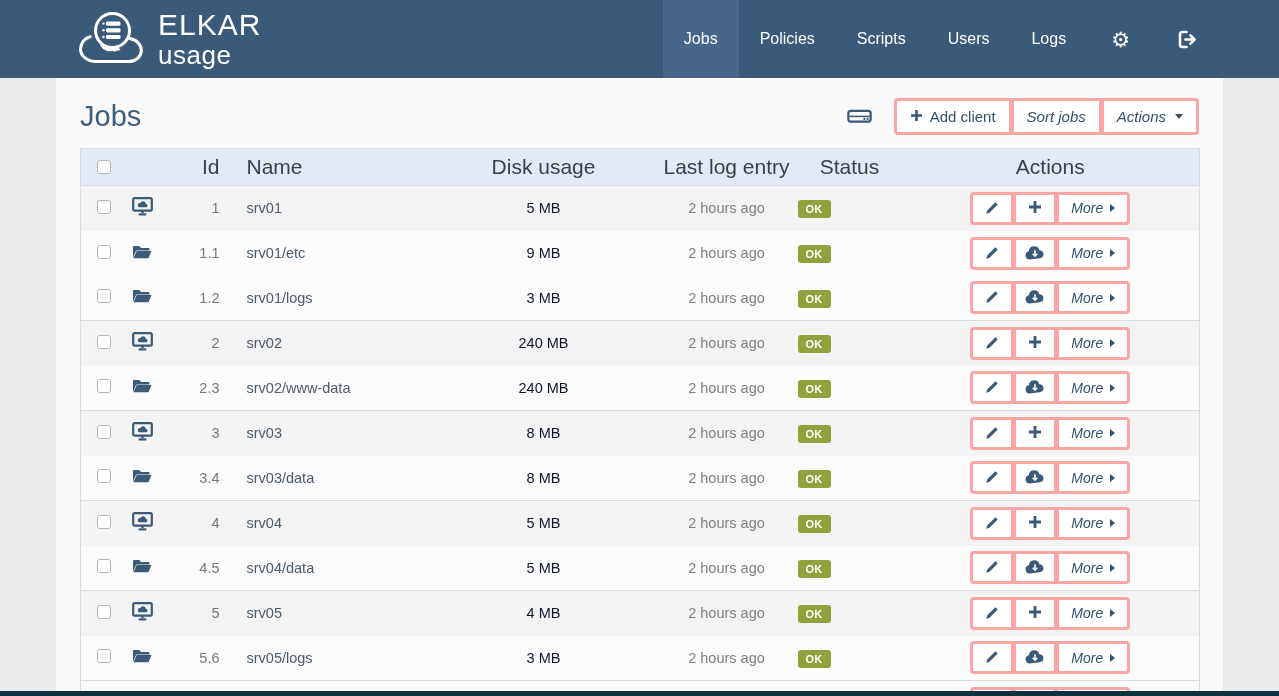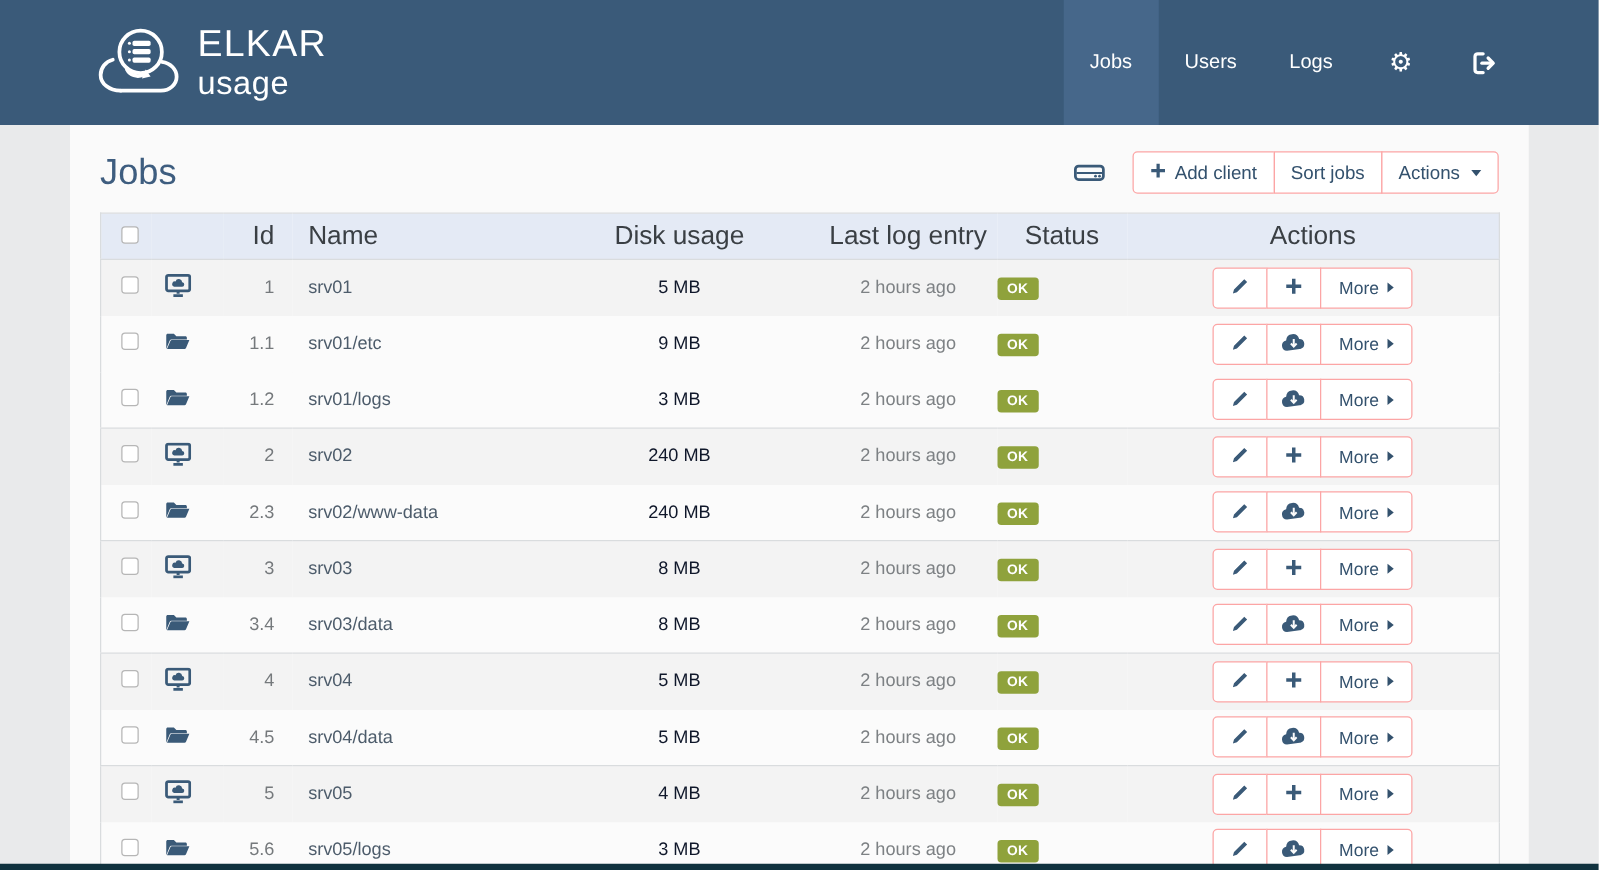--- a/index.html
+++ b/index.html
@@ -8,41 +8,41 @@
     --job-row-bg:#fbfbfb; --border:#d9dcde; --ok-green:#8fa23c; --title:#3e5d7f;
     --muted:#7d8184; --id-col:#75797c; --bottom-bar:#10323e;
   }
   *{box-sizing:border-box;margin:0;padding:0;}
   html,body{width:1279px;height:696px;}
   body{overflow:hidden;position:relative;background:var(--body-bg);
        font-family:"Liberation Sans",sans-serif;-webkit-font-smoothing:antialiased;}
   .container{width:1167px;margin:0 auto;}
 
   
-  .navbar{height:100px;background:var(--navbar);}
+  .navbar{height:78px;background:var(--navbar);}
   .navbar .container{display:flex;justify-content:space-between;align-items:stretch;height:100%;}
   .brand{display:flex;align-items:center;gap:8px;padding-left:18px;color:#fff;cursor:pointer;}
   .brand-text{line-height:1;}
   .brand-line1{font-size:30px;font-weight:500;letter-spacing:1px;}
   .brand-line2{font-size:26px;font-weight:400;margin-top:2px;letter-spacing:0.5px;}
   .nav{display:flex;align-items:stretch;list-style:none;}
   .nav-item{display:flex;align-items:center;padding:0 21px;color:#fff;font-size:16px;cursor:pointer;}
   .nav-item.active{background:var(--navbar-active);}
   .nav-icon{padding:0 24px;font-size:21px;line-height:1;}
 
   
   .content{background:var(--content-bg);min-height:618px;padding:0 24px;}
   .page-header{display:flex;justify-content:space-between;align-items:center;padding-top:18px;height:58px;}
   h1.page-title{font-size:29px;font-weight:400;color:var(--title);}
   .toolbar{display:flex;align-items:center;gap:22px;}
-  .btn{background:#fff;border:1px solid #fca5a5;color:var(--btn-text);font-size:15px;
+  .btn{background:#fff;border:3px solid #fca5a5;color:var(--btn-text);font-size:15px;
        font-family:inherit;padding:8px 13px;cursor:pointer;display:inline-flex;
        align-items:center;gap:7px;line-height:1;}
   .btn-group{display:inline-flex;}
-  .btn-group .btn+.btn{margin-left:-1px;}
+  .btn-group .btn+.btn{margin-left:-1px;font-style:italic;}
   .btn-group .btn:first-child{border-radius:4px 0 0 4px;}
   .btn-group .btn:last-child{border-radius:0 4px 4px 0;}
   .caret-down{width:0;height:0;border-left:4px solid transparent;border-right:4px solid transparent;
               border-top:5px solid var(--btn-text);margin-left:2px;}
   .caret-right{width:0;height:0;border-top:4px solid transparent;border-bottom:4px solid transparent;
                border-left:5px solid var(--btn-text);margin-left:2px;}
 
   
   table.jobs{border-collapse:collapse;width:1119px;margin-top:12px;font-size:14.5px;
              border:1px solid var(--border);table-layout:fixed;}
@@ -102,20 +102,22 @@
           </g>
         </svg>
       </span>
       <span class="brand-text">
         <div class="brand-line1">ELKAR</div>
         <div class="brand-line2">usage</div>
       </span>
     </div>
     <div class="nav">
       <div class="nav-item active">Jobs</div>
+      <div class="nav-item">Policies</div>
+      <div class="nav-item">Scripts</div>
       <div class="nav-item">Users</div>
       <div class="nav-item">Logs</div>
       <div class="nav-item nav-icon">⚙</div>
       <div class="nav-item nav-icon">
         <svg width="21" height="19" viewBox="0 0 21 19">
           <g fill="none" stroke="#ffffff" stroke-width="2.6" stroke-linecap="round" stroke-linejoin="round">
             <path d="M8.5 2H4.2C2.9 2 2 2.9 2 4.2v10.6C2 16.1 2.9 17 4.2 17h4.3"></path>
             <path d="M12.5 5.4l4.1 4.1-4.1 4.1"></path>
             <path d="M16 9.5H7.5"></path>
           </g>

